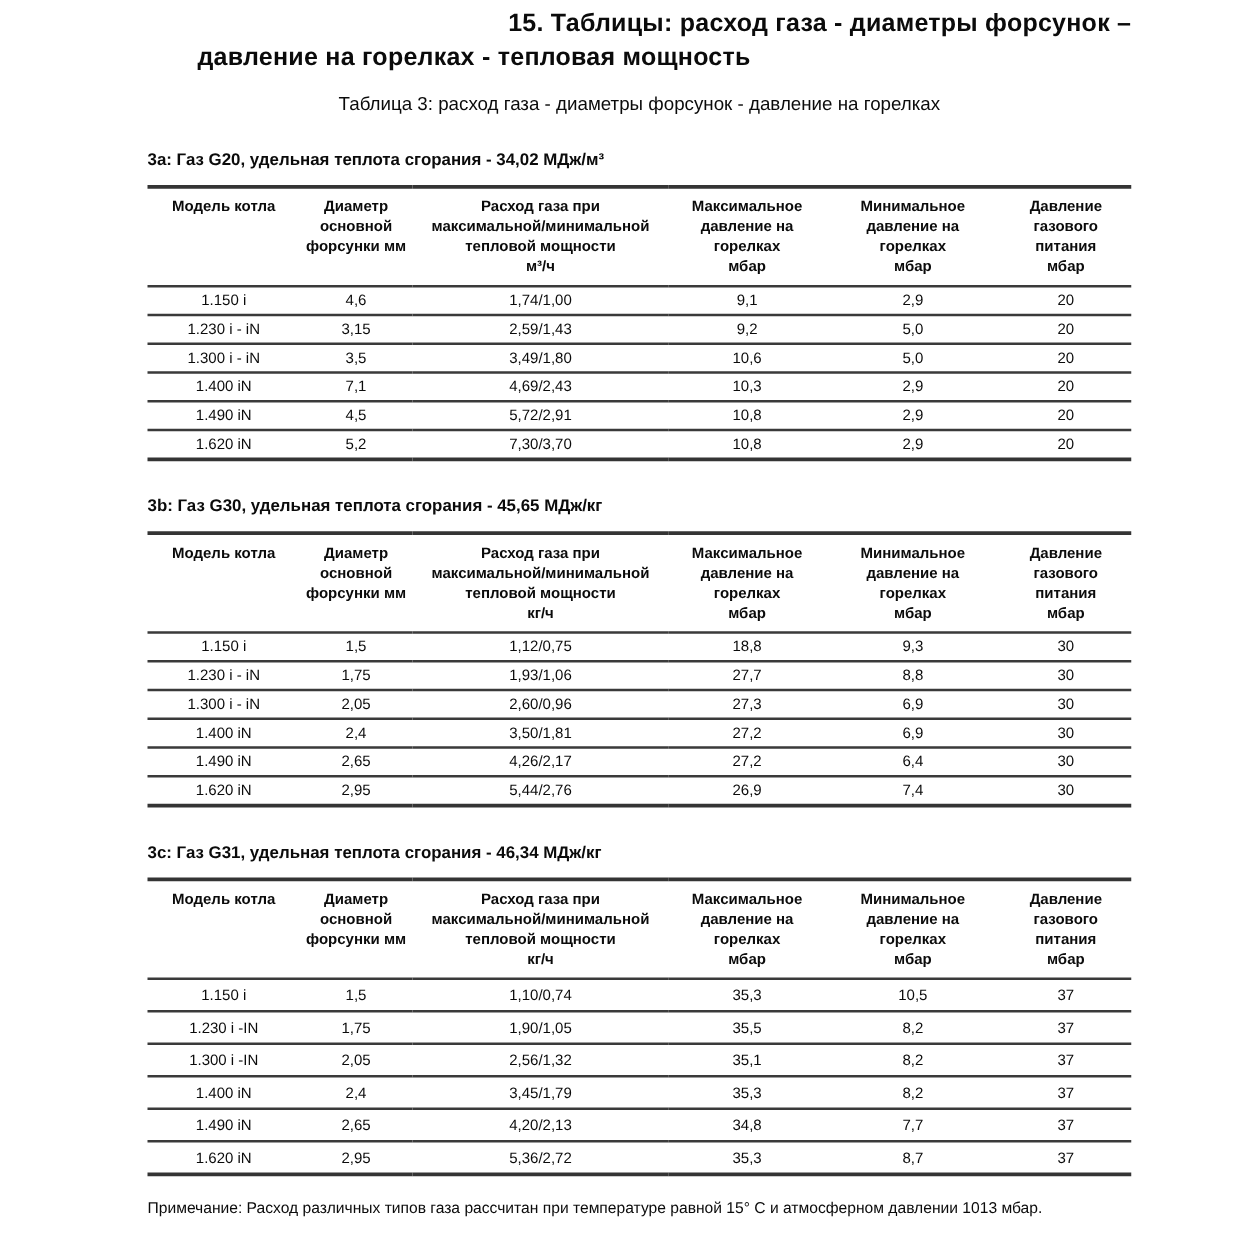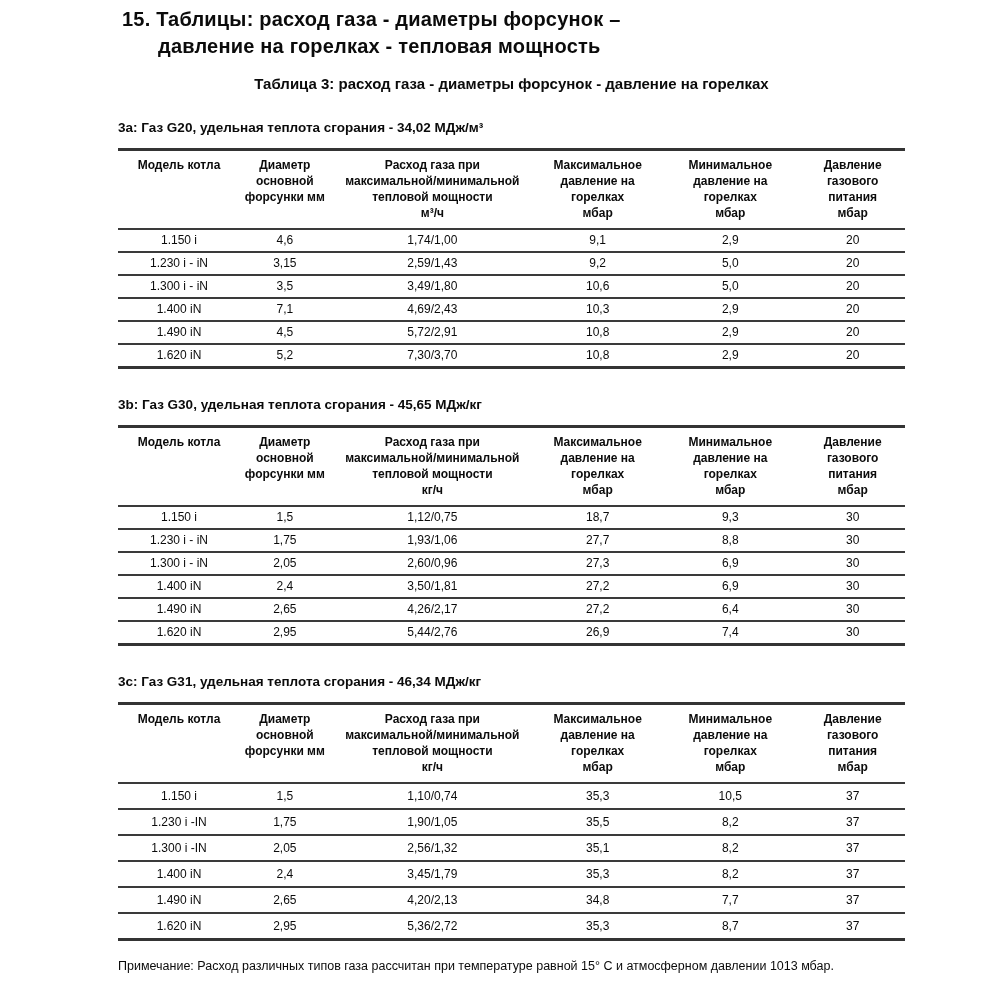--- a/index.html
+++ b/index.html
@@ -23,26 +23,26 @@
     width: 787px;
   }
   
   .title {
     margin: 0 0 0 4px;
     font-size: 20px;
     font-weight: bold;
     line-height: 27px;
     letter-spacing: 0.2px;
   }
-  .title .t1 { display: block; }
+  .title .t1 { display: block; text-align: right; }
   .title .t2 { display: block; margin-left: 36px; }
   .subtitle {
     margin: 15px 0 0 0;
     font-size: 15px;
-    font-weight: bold;
+    font-weight: normal;
     text-align: center;
   }
   
   .caption {
     margin: 28px 0 13px 0;
     font-size: 13.5px;
     font-weight: bold;
   }
   table.gas-table {
     width: 100%;
@@ -213,21 +213,21 @@
 газового
 питания
 мбар</th>
           </tr>
         </thead>
         <tbody>
             <tr>
               <td>1.150 i</td>
               <td>1,5</td>
               <td>1,12/0,75</td>
-              <td>18,7</td>
+              <td>18,8</td>
               <td>9,3</td>
               <td>30</td>
             </tr>
             <tr>
               <td>1.230 i - iN</td>
               <td>1,75</td>
               <td>1,93/1,06</td>
               <td>27,7</td>
               <td>8,8</td>
               <td>30</td>

